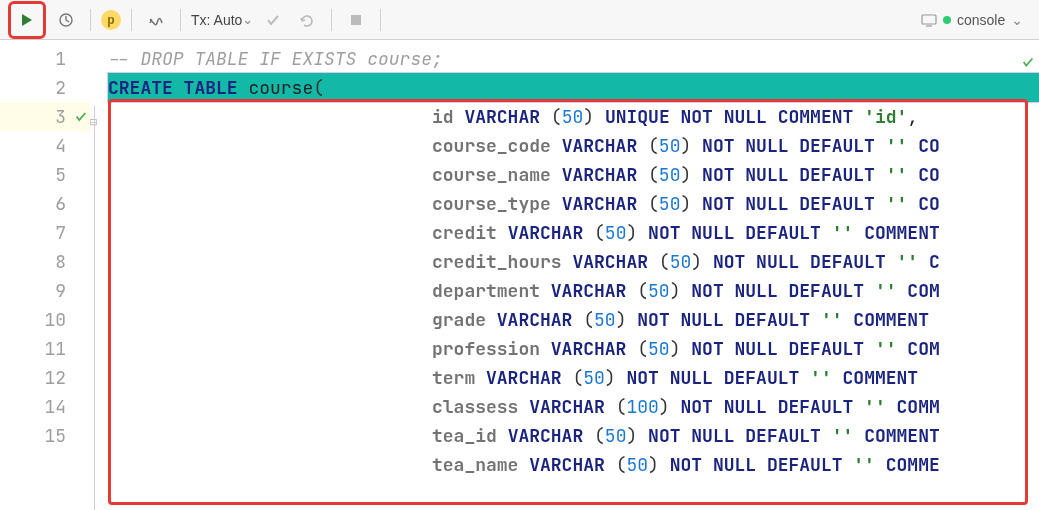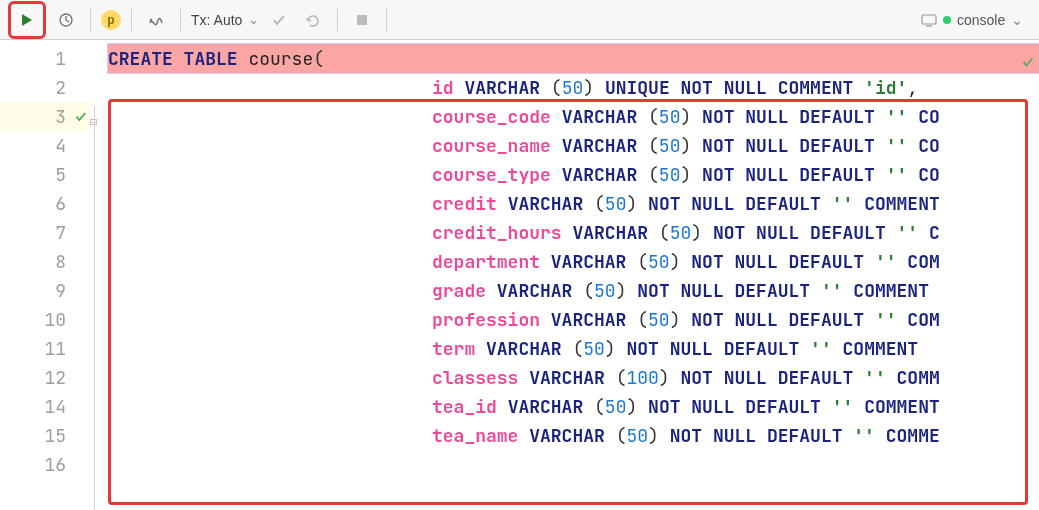--- a/index.html
+++ b/index.html
@@ -35,21 +35,21 @@
   .sep { width: 1px; height: 22px; background: #d0d0d0; margin: 0 4px; }
   .pbadge {
     width: 20px; height: 20px;
     border-radius: 50%;
     background: #ffd966;
     color: #8a6d00;
     display: flex; align-items: center; justify-content: center;
     font-size: 12px; font-weight: 600;
   }
   .tx-group {
-    display: flex; align-items: center; gap: 6px;
+    display: flex; align-items: center; 
     color: #555;
   }
   .tx-label { font-size: 14px; color: #444; }
   .chev { color: #888; }
   .muted { color: #bbb; }
   .spacer { flex: 1; }
   .console-sel {
     display: flex; align-items: center; gap: 6px;
     color: #555; font-size: 14px;
     padding-right: 8px;
@@ -96,24 +96,24 @@
     position: relative;
     font-family: "JetBrains Mono", Consolas, monospace;
     font-size: 18px;
     line-height: 29px;
     padding-top: 4px;
     padding-left: 18px;
     overflow: hidden;
     white-space: nowrap;
   }
   .code .line { height: 29px; }
-  .code .line.current { background: #fca5a5; outline: 1px solid #d6c9f5; }
+  .code .line.current { background: #14b8a6; outline: 1px solid #d6c9f5; }
   .cmt { color: #9e9e9e; font-style: italic; }
   .kw  { color: #1a237e; font-weight: 700; }
-  .ident { color: #ec4899; font-weight: 700; }
+  .ident { color: #737373; font-weight: 700; }
   .paren { color: #333; }
   .num { color: #1976d2; }
   .str { color: #2e7d32; font-weight: 700; text-align: center; }
   .txt { color: #222; }
   
   .anno-box {
     position: absolute;
     border: 3px solid #e53935;
     border-radius: 4px;
     pointer-events: none;
@@ -203,32 +203,32 @@
       <div class="gline">5</div>
       <div class="gline">6</div>
       <div class="gline">7</div>
       <div class="gline">8</div>
       <div class="gline">9</div>
       <div class="gline">10</div>
       <div class="gline">11</div>
       <div class="gline">12</div>
       <div class="gline">14</div>
       <div class="gline">15</div>
-      <div class="gline">16</div>
     </div>
 
   <div class="code" id="codearea">
     <div class="checkcol">
       <svg width="14" height="14" viewBox="0 0 16 16" fill="none" stroke="#4caf50" stroke-width="2">
           <path d="M3 8l3 4 7-8"></path>
         </svg>
     </div>
     <div class="collapse-toggle">⊟</div>
     <div class="collapse-bar"></div>
 
+    <div class="line"><span class="cmt">-- DROP TABLE IF EXISTS course;</span></div>
     <div class="line current"><span class="kw">CREATE TABLE</span> <span class="txt">course</span><span class="paren">(</span></div>
     <div id="col-lines">
         <div class="line">&nbsp;&nbsp;&nbsp;&nbsp;&nbsp;&nbsp;&nbsp;&nbsp;&nbsp;&nbsp;&nbsp;&nbsp;&nbsp;&nbsp;&nbsp;&nbsp;&nbsp;&nbsp;&nbsp;&nbsp;&nbsp;&nbsp;&nbsp;&nbsp;&nbsp;&nbsp;&nbsp;&nbsp;&nbsp;&nbsp;<span class="ident">id</span> <span class="kw">VARCHAR</span> <span class="paren">(</span><span class="num">50</span><span class="paren">)</span> <span class="kw">UNIQUE NOT NULL COMMENT</span> <span class="str">'id'</span><span class="txt">,</span></div>
         <div class="line">&nbsp;&nbsp;&nbsp;&nbsp;&nbsp;&nbsp;&nbsp;&nbsp;&nbsp;&nbsp;&nbsp;&nbsp;&nbsp;&nbsp;&nbsp;&nbsp;&nbsp;&nbsp;&nbsp;&nbsp;&nbsp;&nbsp;&nbsp;&nbsp;&nbsp;&nbsp;&nbsp;&nbsp;&nbsp;&nbsp;<span class="ident">course_code</span> <span class="kw">VARCHAR</span> <span class="paren">(</span><span class="num">50</span><span class="paren">)</span> <span class="kw">NOT NULL DEFAULT</span> <span class="str">''</span> <span class="kw">CO</span></div>
         <div class="line">&nbsp;&nbsp;&nbsp;&nbsp;&nbsp;&nbsp;&nbsp;&nbsp;&nbsp;&nbsp;&nbsp;&nbsp;&nbsp;&nbsp;&nbsp;&nbsp;&nbsp;&nbsp;&nbsp;&nbsp;&nbsp;&nbsp;&nbsp;&nbsp;&nbsp;&nbsp;&nbsp;&nbsp;&nbsp;&nbsp;<span class="ident">course_name</span> <span class="kw">VARCHAR</span> <span class="paren">(</span><span class="num">50</span><span class="paren">)</span> <span class="kw">NOT NULL DEFAULT</span> <span class="str">''</span> <span class="kw">CO</span></div>
         <div class="line">&nbsp;&nbsp;&nbsp;&nbsp;&nbsp;&nbsp;&nbsp;&nbsp;&nbsp;&nbsp;&nbsp;&nbsp;&nbsp;&nbsp;&nbsp;&nbsp;&nbsp;&nbsp;&nbsp;&nbsp;&nbsp;&nbsp;&nbsp;&nbsp;&nbsp;&nbsp;&nbsp;&nbsp;&nbsp;&nbsp;<span class="ident">course_type</span> <span class="kw">VARCHAR</span> <span class="paren">(</span><span class="num">50</span><span class="paren">)</span> <span class="kw">NOT NULL DEFAULT</span> <span class="str">''</span> <span class="kw">CO</span></div>
         <div class="line">&nbsp;&nbsp;&nbsp;&nbsp;&nbsp;&nbsp;&nbsp;&nbsp;&nbsp;&nbsp;&nbsp;&nbsp;&nbsp;&nbsp;&nbsp;&nbsp;&nbsp;&nbsp;&nbsp;&nbsp;&nbsp;&nbsp;&nbsp;&nbsp;&nbsp;&nbsp;&nbsp;&nbsp;&nbsp;&nbsp;<span class="ident">credit</span> <span class="kw">VARCHAR</span> <span class="paren">(</span><span class="num">50</span><span class="paren">)</span> <span class="kw">NOT NULL DEFAULT</span> <span class="str">''</span> <span class="kw">COMMENT</span></div>
         <div class="line">&nbsp;&nbsp;&nbsp;&nbsp;&nbsp;&nbsp;&nbsp;&nbsp;&nbsp;&nbsp;&nbsp;&nbsp;&nbsp;&nbsp;&nbsp;&nbsp;&nbsp;&nbsp;&nbsp;&nbsp;&nbsp;&nbsp;&nbsp;&nbsp;&nbsp;&nbsp;&nbsp;&nbsp;&nbsp;&nbsp;<span class="ident">credit_hours</span> <span class="kw">VARCHAR</span> <span class="paren">(</span><span class="num">50</span><span class="paren">)</span> <span class="kw">NOT NULL DEFAULT</span> <span class="str">''</span> <span class="kw">C</span></div>
         <div class="line">&nbsp;&nbsp;&nbsp;&nbsp;&nbsp;&nbsp;&nbsp;&nbsp;&nbsp;&nbsp;&nbsp;&nbsp;&nbsp;&nbsp;&nbsp;&nbsp;&nbsp;&nbsp;&nbsp;&nbsp;&nbsp;&nbsp;&nbsp;&nbsp;&nbsp;&nbsp;&nbsp;&nbsp;&nbsp;&nbsp;<span class="ident">department</span> <span class="kw">VARCHAR</span> <span class="paren">(</span><span class="num">50</span><span class="paren">)</span> <span class="kw">NOT NULL DEFAULT</span> <span class="str">''</span> <span class="kw">COM</span></div>
         <div class="line">&nbsp;&nbsp;&nbsp;&nbsp;&nbsp;&nbsp;&nbsp;&nbsp;&nbsp;&nbsp;&nbsp;&nbsp;&nbsp;&nbsp;&nbsp;&nbsp;&nbsp;&nbsp;&nbsp;&nbsp;&nbsp;&nbsp;&nbsp;&nbsp;&nbsp;&nbsp;&nbsp;&nbsp;&nbsp;&nbsp;<span class="ident">grade</span> <span class="kw">VARCHAR</span> <span class="paren">(</span><span class="num">50</span><span class="paren">)</span> <span class="kw">NOT NULL DEFAULT</span> <span class="str">''</span> <span class="kw">COMMENT</span></div>

